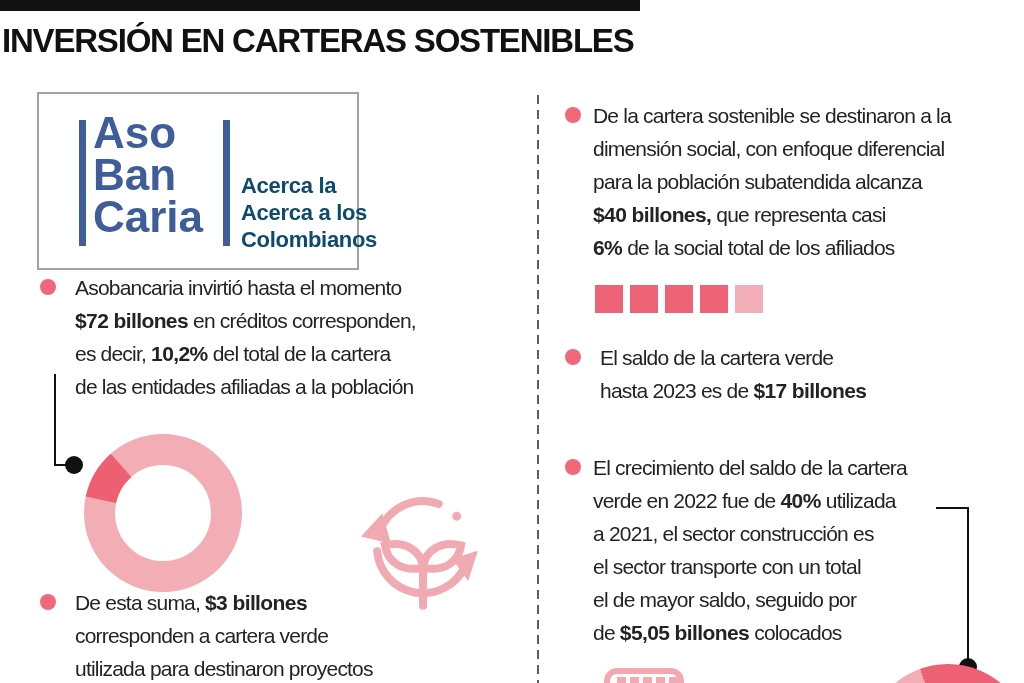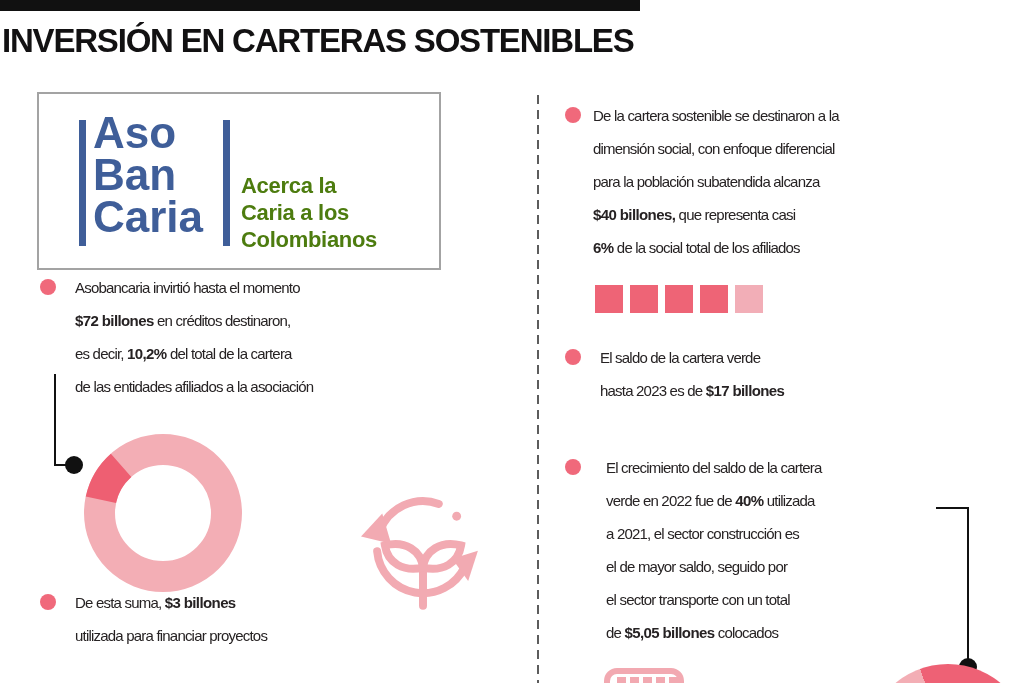--- a/index.html
+++ b/index.html
@@ -9,41 +9,41 @@
     background:#fff; font-family:"Liberation Sans", sans-serif; color:#262223;
   }
   
   .top-bar { position:absolute; left:0; top:0; width:640px; height:11px; background:#111; }
   .main-title {
     position:absolute; left:2px; top:22px; font-size:33px; font-weight:700;
     letter-spacing:-1.2px; color:#121112; white-space:nowrap;text-align:right;
   }
   
   .logo-box {
-    position:absolute; left:37px; top:92px; width:404px; height:178px;
+    position:absolute; left:37px; top:92px; width:322px; height:178px;
     border:2px solid #a3a3a3; background:#fff;
   }
   .logo-bar { position:absolute; width:7px; background:#3f5e99; }
   .logo-bar.left  { left:40px; top:26px; height:126px; }
   .logo-bar.right { left:184px; top:26px; height:126px; }
   .logo-name {
     position:absolute; left:54px; top:18px; color:#3f5e99; font-weight:700;
     font-size:44px; line-height:42px; letter-spacing:0px;
   }
   .logo-tagline {
-    position:absolute; left:202px; top:78px; color:#4d7c0f; font-weight:700;
+    position:absolute; left:202px; top:78px; color:#0c4a6e; font-weight:700;
     font-size:22px; line-height:27px; letter-spacing:-0.3px;
   }
   
   .bullet-block { position:absolute; }
   .bullet-dot {
     position:absolute; left:0; top:8px; width:16px; height:16px;
     border-radius:50%; background:#f0697b;
   }
-  .bullet-text { margin-left:35px; font-size:15px; line-height:33px; letter-spacing:-0.8px; }
+  .bullet-text { margin-left:35px; font-size:21px; line-height:33px; letter-spacing:-0.8px; }
   .bullet-text .tline { white-space:nowrap; }
   .bullet-text .bold { font-weight:700; letter-spacing:-0.6px;text-align:right; }
   
   .divider {
     position:absolute; left:537px; top:95px; width:2px; height:588px;
     background:repeating-linear-gradient(to bottom, #5c5c5c 0 9px, transparent 9px 15px);
   }
   
   .conn { position:absolute; background:#111; }
   .conn-dot { position:absolute; width:18px; height:18px; border-radius:50%; background:#111; }
@@ -68,32 +68,32 @@
   <div class="logo-box">
     <div class="logo-bar left"></div>
     <div class="logo-name">
       <div>Aso</div>
       <div>Ban</div>
       <div>Caria</div>
     </div>
     <div class="logo-bar right"></div>
     <div class="logo-tagline">
       <div>Acerca la</div>
-      <div>Caria a los</div>
+      <div>Acerca a los</div>
       <div>Colombianos</div>
     </div>
   </div>
 
   <div class="bullet-block" style="left:40px; top:271px;">
     <span class="bullet-dot"></span>
     <div class="bullet-text">
         <div class="tline"><span>Asobancaria invirtió hasta el momento</span></div>
-        <div class="tline"><span class="bold">$72 billones</span><span> en créditos destinaron,</span></div>
+        <div class="tline"><span class="bold">$72 billones</span><span> en créditos corresponden,</span></div>
         <div class="tline"><span>es decir, </span><span class="bold">10,2%</span><span> del total de la cartera</span></div>
-        <div class="tline"><span>de las entidades afiliados a la asociación</span></div>
+        <div class="tline"><span>de las entidades afiliadas a la población</span></div>
       </div>
   </div>
 
   <div class="conn" style="left:54px; top:374px; width:2px; height:91px;"></div>
   <div class="conn" style="left:54px; top:464px; width:16px; height:2px;"></div>
   <div class="conn-dot" style="left:65px; top:456px;"></div>
 
   <svg id="donut-svg" width="160" height="160" viewBox="0 0 160 160" style="position:absolute; left:83px; top:433px;">
     <circle id="donut-ring" cx="80" cy="80" r="63.5" fill="none" stroke="#f3aeb5" stroke-width="31"></circle>
     <path id="donut-seg" fill="none" stroke="#ee5f72" stroke-width="31" d="M 17.9 66.8 A 63.5 63.5 0 0 1 38.1 32.3"></path>
@@ -109,21 +109,22 @@
     </g>
     <circle cx="108" cy="37" r="5" fill="#f2aab2"></circle>
     <polygon points="24,34 0,60 34,68" fill="#f2aab2"></polygon>
     <polygon points="132,76 103,85 121,110" fill="#f2aab2"></polygon>
   </svg>
 
   <div class="bullet-block" style="left:40px; top:586px;">
     <span class="bullet-dot"></span>
     <div class="bullet-text">
         <div class="tline"><span>De esta suma, </span><span class="bold">$3 billones</span></div>
-        <div class="tline"><span>utilizada para financiar proyectos</span></div>
+        <div class="tline"><span>corresponden a cartera verde</span></div>
+        <div class="tline"><span>utilizada para destinaron proyectos</span></div>
       </div>
   </div>
 
   <div class="divider"></div>
 
   <div class="bullet-block" style="left:565px; top:99px;">
     <span class="bullet-dot"></span>
     <div class="bullet-text" style="margin-left:28px;">
         <div class="tline"><span>De la cartera sostenible se destinaron a la</span></div>
         <div class="tline"><span>dimensión social, con enfoque diferencial</span></div>
@@ -144,26 +145,26 @@
   <div class="bullet-block" style="left:565px; top:341px;">
     <span class="bullet-dot"></span>
     <div class="bullet-text" style="">
         <div class="tline"><span>El saldo de la cartera verde</span></div>
         <div class="tline"><span>hasta 2023 es de </span><span class="bold">$17 billones</span></div>
       </div>
   </div>
 
   <div class="bullet-block" style="left:565px; top:451px;">
     <span class="bullet-dot"></span>
-    <div class="bullet-text" style="margin-left:41px;">
+    <div class="bullet-text" style="margin-left:28px;">
         <div class="tline"><span>El crecimiento del saldo de la cartera</span></div>
         <div class="tline"><span>verde en 2022 fue de </span><span class="bold">40%</span><span> utilizada</span></div>
         <div class="tline"><span>a 2021, el sector construcción es</span></div>
+        <div class="tline"><span>el sector transporte con un total</span></div>
         <div class="tline"><span>el de mayor saldo, seguido por</span></div>
-        <div class="tline"><span>el sector transporte con un total</span></div>
         <div class="tline"><span>de </span><span class="bold">$5,05 billones</span><span> colocados</span></div>
       </div>
   </div>
 
   <div class="conn" style="left:936px; top:507px; width:33px; height:2px;"></div>
   <div class="conn" style="left:967px; top:507px; width:2px; height:153px;"></div>
   <div class="conn-dot" style="left:959px; top:658px;"></div>
 
   <svg width="80" height="15" viewBox="0 0 80 15" style="position:absolute; left:604px; top:668px;">
     <rect x="3" y="3" width="74" height="60" rx="10" fill="none" stroke="#f2a9b1" stroke-width="6"></rect>

